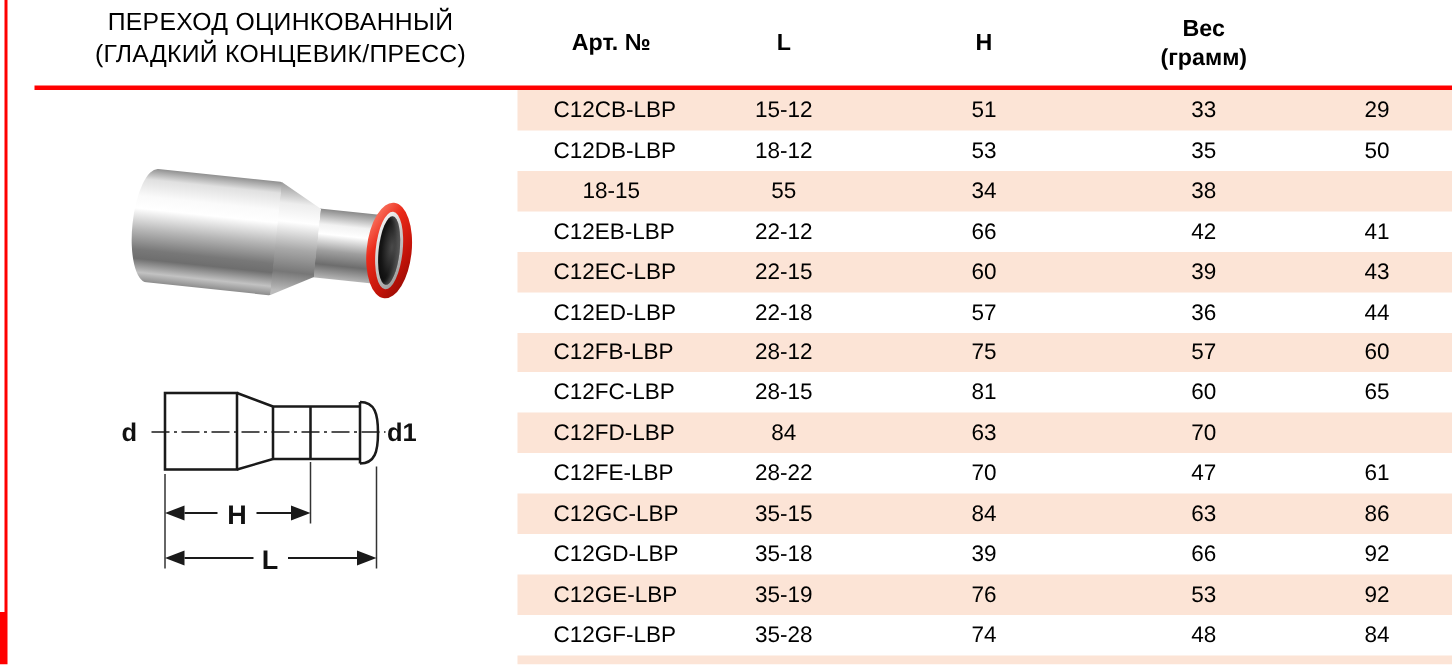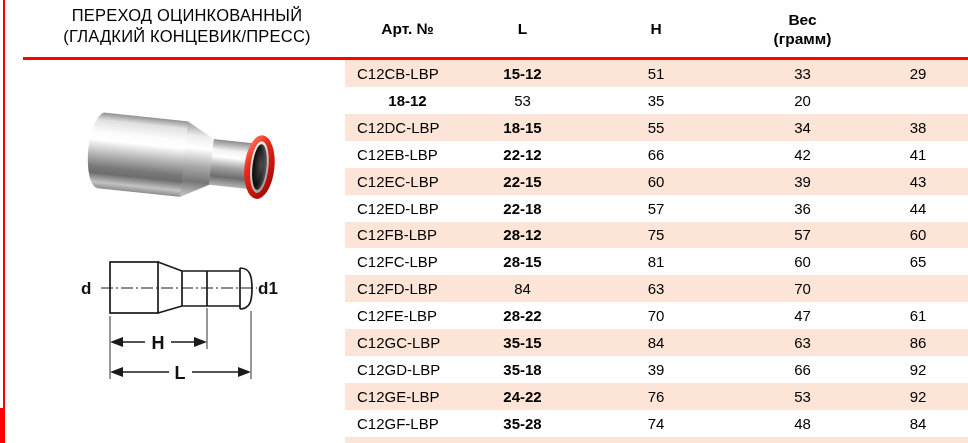--- a/index.html
+++ b/index.html
@@ -38,22 +38,22 @@
   .diagram svg text{font-family:"Liberation Sans",sans-serif;font-weight:bold;fill:#111;}
   
   .table{position:absolute;left:345px;top:0;width:623px;height:443px;}
   .grid-row{display:grid;grid-template-columns:125px 105px 162px 131px 100px;align-items:center;}
   .thead{position:absolute;top:0;left:0;width:100%;height:57px;font-weight:bold;font-size:15.5px;}
   .thead .cell{text-align:center;line-height:19px;}
   .tbody{position:absolute;top:60px;left:0;width:100%;}
   .tbody .grid-row{height:26.93px;font-size:15px;}
   .tbody .grid-row.hl{background:#fce4d6;}
   .cell{text-align:center;}
-  .c-art{text-align:left;padding-left:12px;}
-  .c-dd1{font-weight:700;}
+  .c-art{text-align:left;padding-left:12px;margin-left:12px;}
+  .c-dd1{font-weight:400;}
   .partial-row{position:absolute;top:437px;left:0;width:100%;height:6px;background:#fce4d6;}
 </style>
 </head>
 <body>
 
 <div class="vline-thin"></div>
 <div class="vline-thick"></div>
 
 <div class="title">
   <div>ПЕРЕХОД ОЦИНКОВАННЫЙ</div>
@@ -122,27 +122,27 @@
   </div>
   <div class="tbody">
       <div class="grid-row hl">
     <div class="cell c-art">C12CB-LBP</div>
     <div class="cell c-dd1">15-12</div>
     <div class="cell">51</div>
     <div class="cell">33</div>
     <div class="cell">29</div>
   </div>
       <div class="grid-row">
+    <div class="cell c-art">C12DB-LBP</div>
     <div class="cell c-dd1">18-12</div>
     <div class="cell">53</div>
     <div class="cell">35</div>
-    <div class="cell">20</div>
-  </div>
-      <div class="grid-row hl">
-    <div class="cell c-art">C12DC-LBP</div>
+    <div class="cell">50</div>
+  </div>
+      <div class="grid-row hl">
     <div class="cell c-dd1">18-15</div>
     <div class="cell">55</div>
     <div class="cell">34</div>
     <div class="cell">38</div>
   </div>
       <div class="grid-row">
     <div class="cell c-art">C12EB-LBP</div>
     <div class="cell c-dd1">22-12</div>
     <div class="cell">66</div>
     <div class="cell">42</div>
@@ -198,21 +198,21 @@
   </div>
       <div class="grid-row">
     <div class="cell c-art">C12GD-LBP</div>
     <div class="cell c-dd1">35-18</div>
     <div class="cell">39</div>
     <div class="cell">66</div>
     <div class="cell">92</div>
   </div>
       <div class="grid-row hl">
     <div class="cell c-art">C12GE-LBP</div>
-    <div class="cell c-dd1">24-22</div>
+    <div class="cell c-dd1">35-19</div>
     <div class="cell">76</div>
     <div class="cell">53</div>
     <div class="cell">92</div>
   </div>
       <div class="grid-row">
     <div class="cell c-art">C12GF-LBP</div>
     <div class="cell c-dd1">35-28</div>
     <div class="cell">74</div>
     <div class="cell">48</div>
     <div class="cell">84</div>

